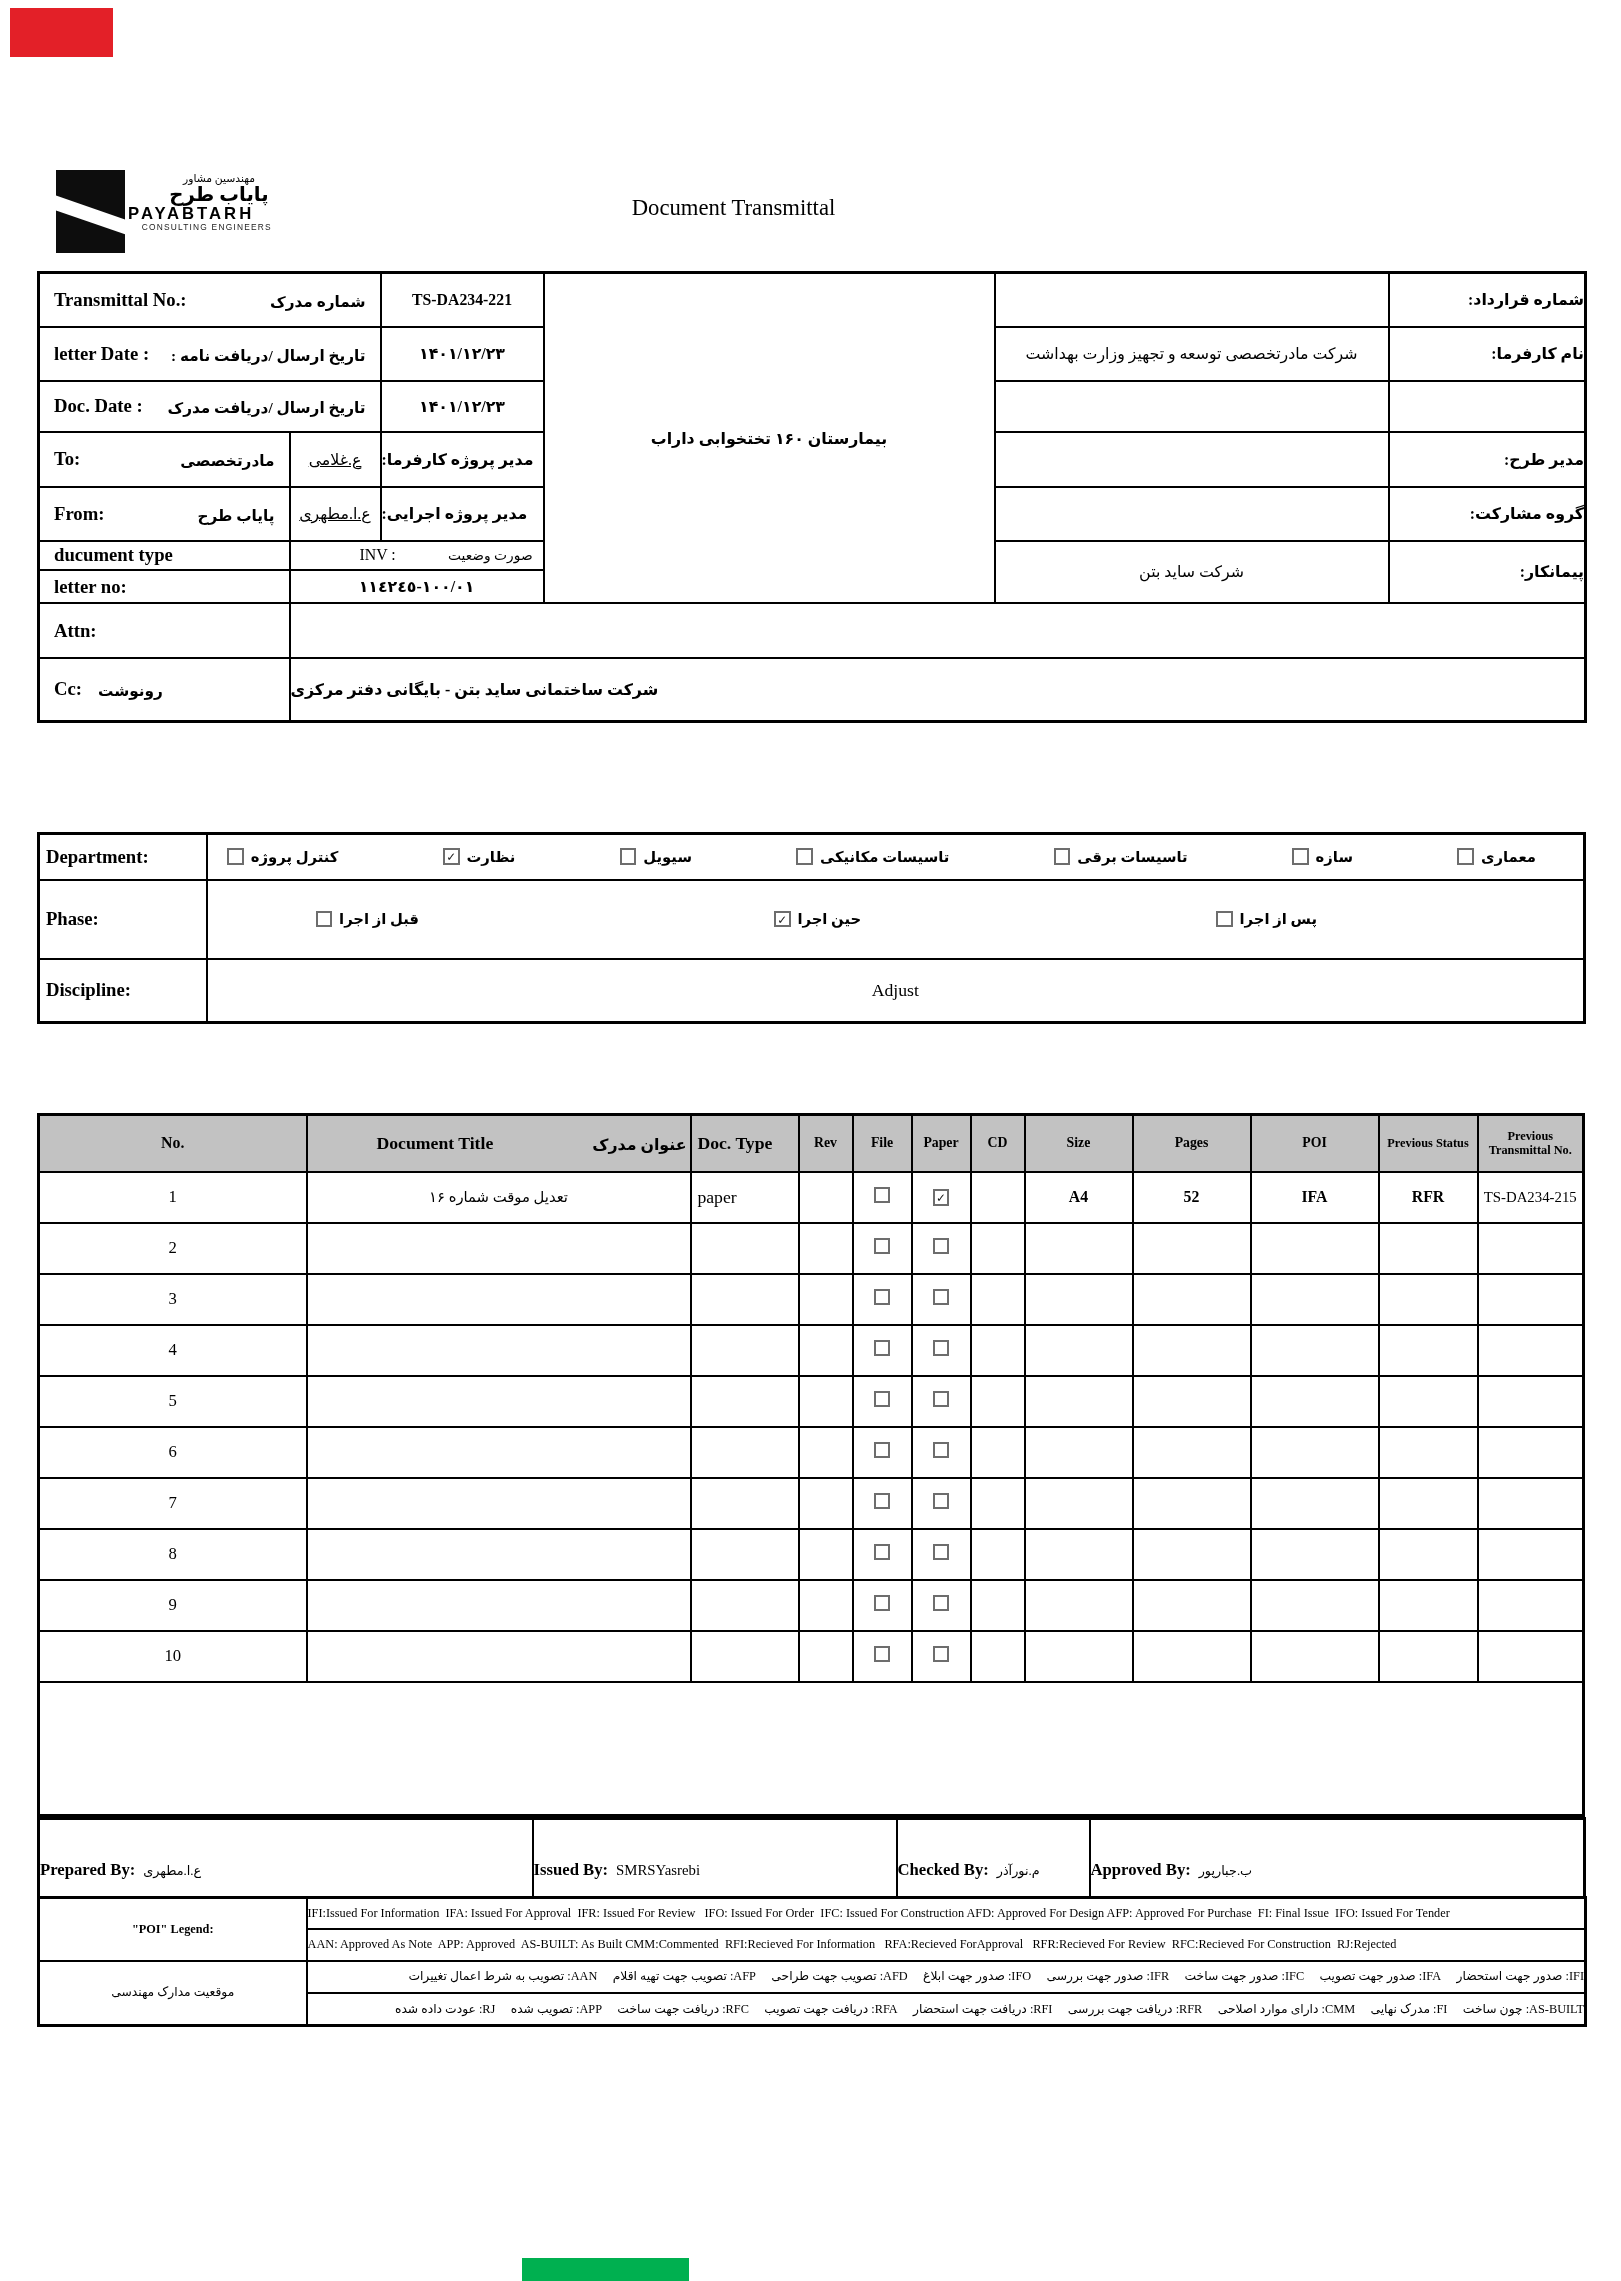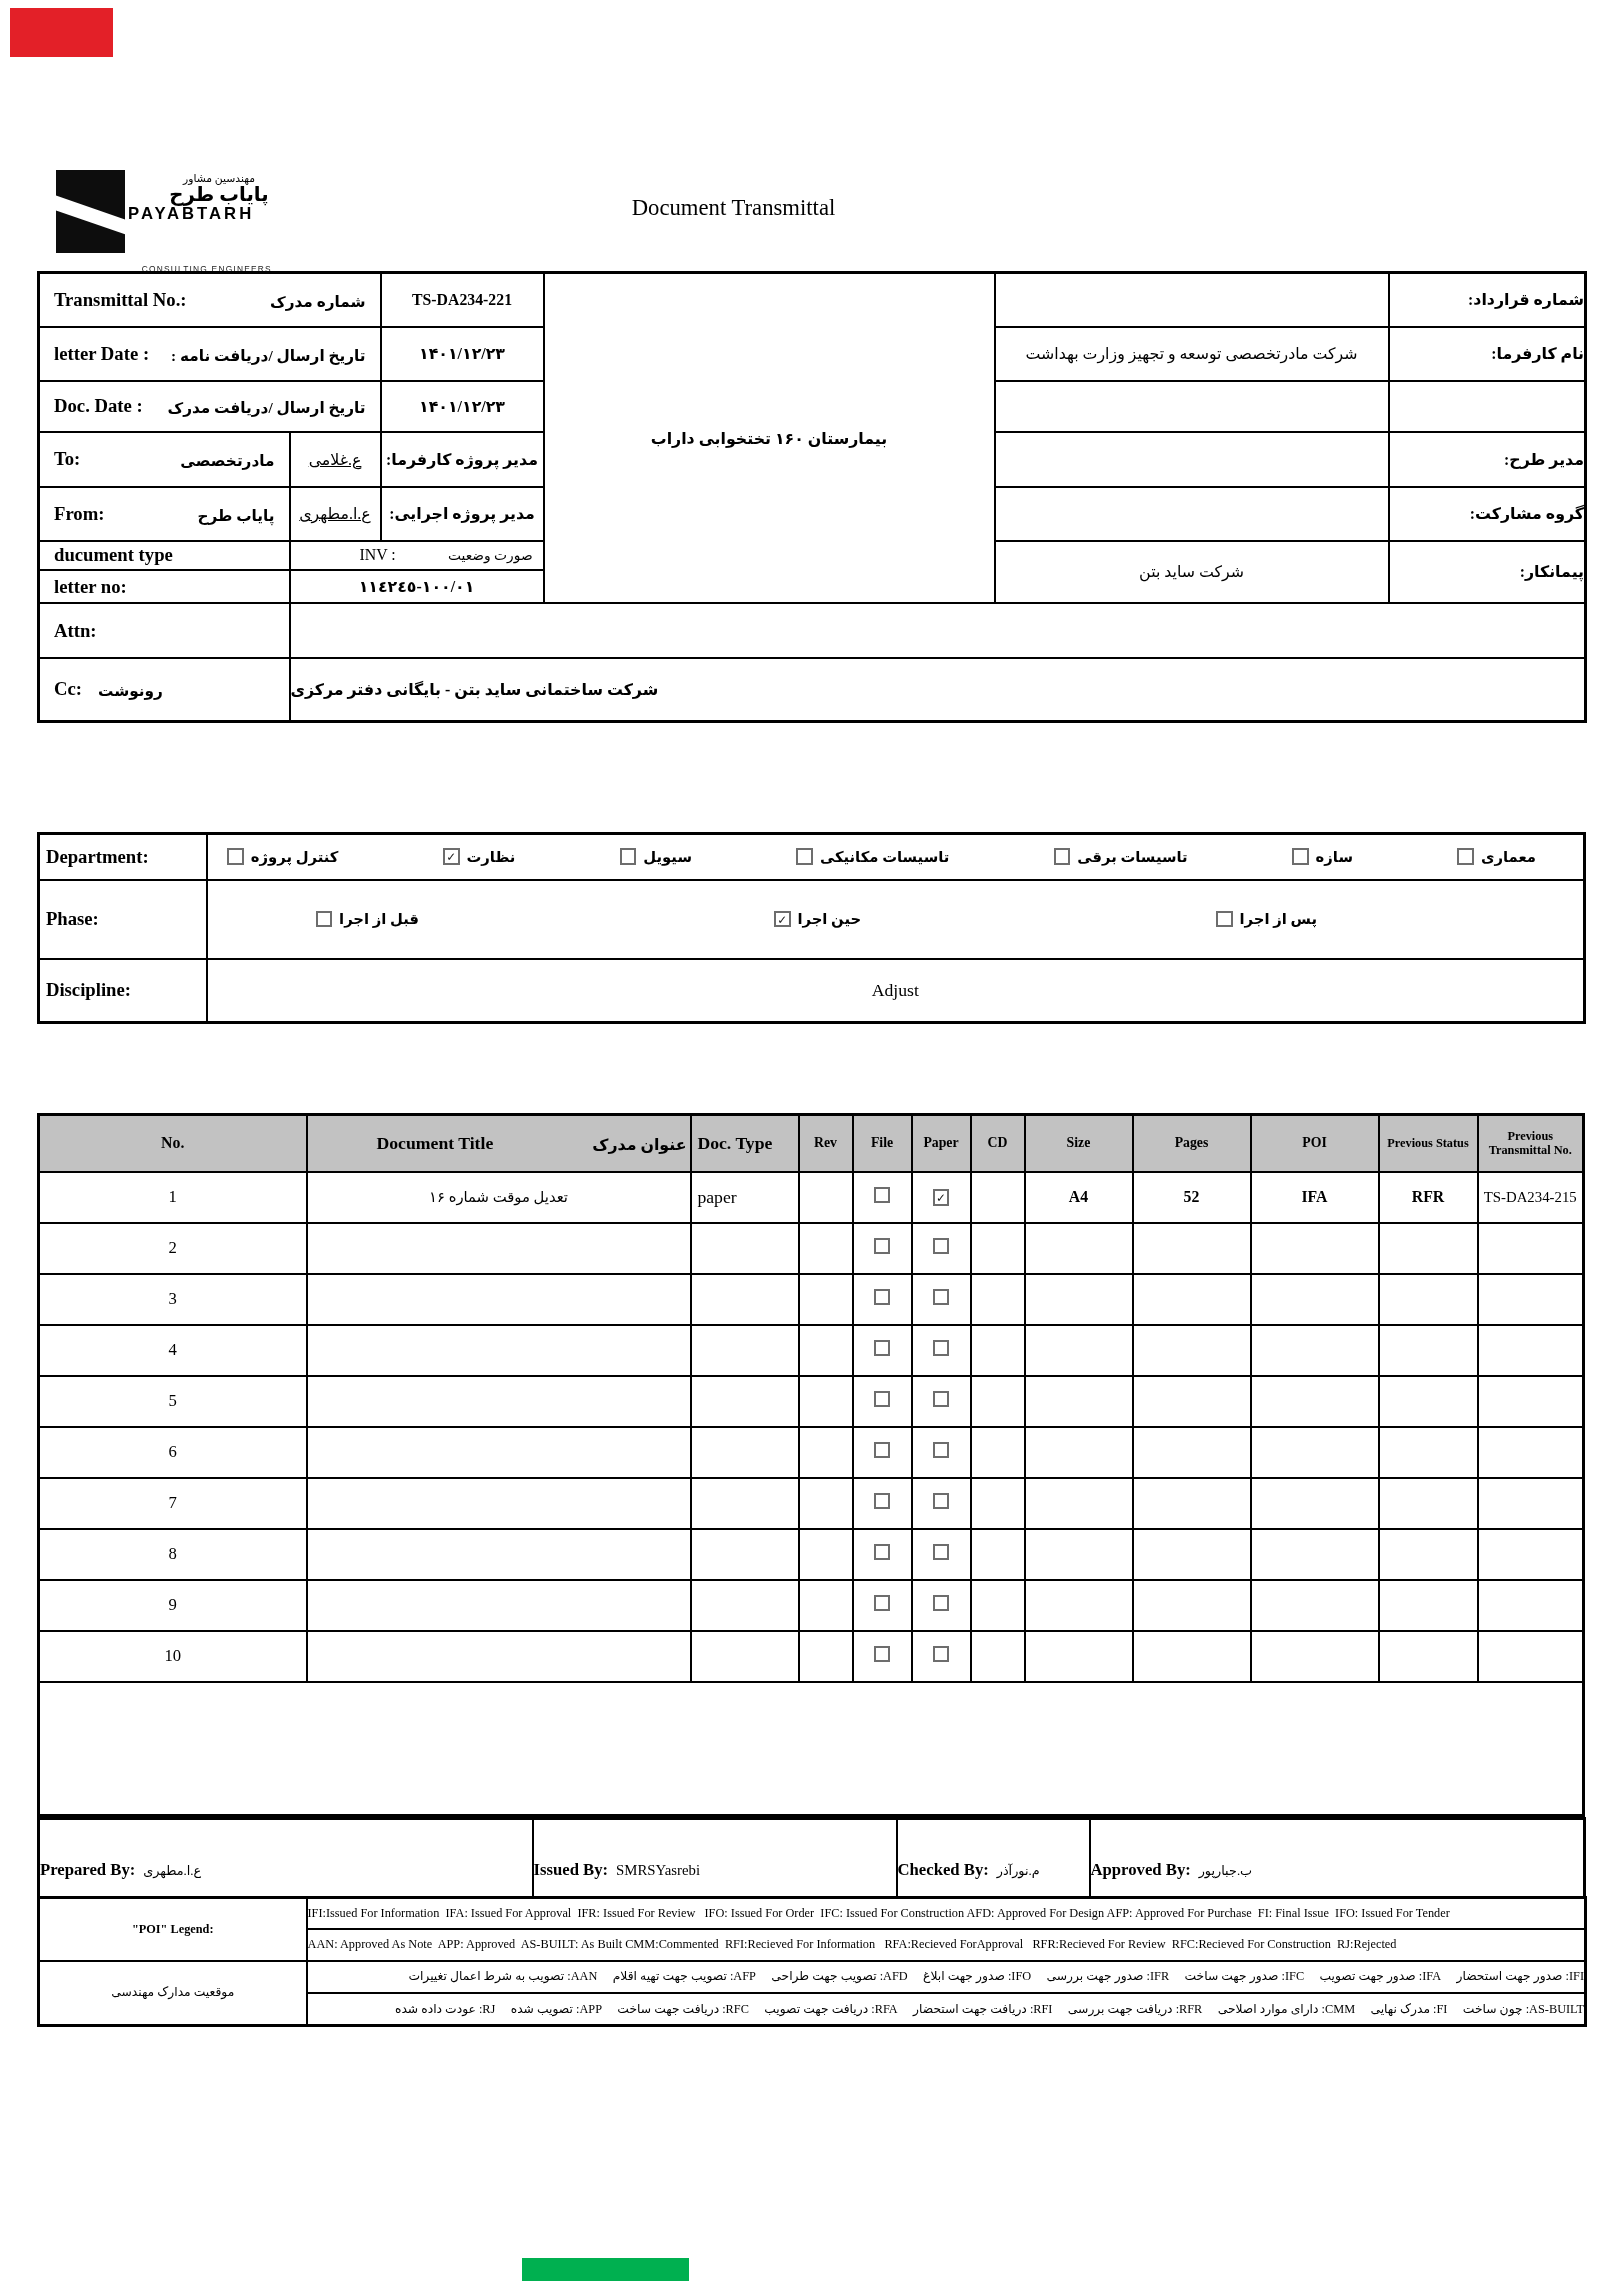--- a/index.html
+++ b/index.html
@@ -11,38 +11,38 @@
   .mark-red{left:9.9px;top:7.9px;width:103px;height:49px;background:#e32028;}
   .mark-green{left:522px;top:2258px;width:167px;height:23.6px;background:#00b050;}
 
   
   .logobox{left:56px;top:170px;width:69px;height:83px;background:#0d0d0d;overflow:hidden;}
   .logobox .slash{position:absolute;left:-17.7px;top:41px;width:123px;height:13.8px;background:#fff;transform:rotate(19deg);}
   .logotxt{left:128px;top:173px;width:182px;line-height:1.05;}
   .fa-small{font-size:10.8px;text-align:center;direction:rtl;}
   .fa-big{font-size:19.7px;font-weight:bold;text-align:center;direction:rtl;}
   .brand-en{font-size:16.7px;font-weight:bold;letter-spacing:3px;font-family:"Liberation Sans","DejaVu Sans",sans-serif;}
-  .brand-sub{font-size:8.4px;letter-spacing:1.2px;padding-left:13.8px;font-family:"Liberation Sans","DejaVu Sans",sans-serif;color:#222;margin-top:42px;}
+  .brand-sub{font-size:8.4px;letter-spacing:1.2px;padding-left:13.8px;font-family:"Liberation Sans","DejaVu Sans",sans-serif;color:#222;}
 
   .doc-title{left:438px;top:195px;width:591px;text-align:center;font-size:22.7px;font-weight:normal;}
 
   
   table.t{border-collapse:collapse;table-layout:fixed;position:absolute;background:#fff;}
   table.t td{border:2px solid #000;padding:0;overflow:hidden;vertical-align:middle;}
   table.t{border:3px solid #000;}
 
   
   .ht{left:37px;top:271px;width:1547px;}
   .ht td{font-size:15.8px;}
   .lblflex{display:flex;justify-content:space-between;align-items:flex-end;padding:0 14px;}
   .en-lbl{font-weight:bold;font-size:18.7px;white-space:nowrap;}
   .fa-lbl{font-weight:bold;font-size:15.3px;direction:rtl;white-space:nowrap;}
   .val{text-align:center;font-weight:600;font-size:15.8px;}
   .pers{text-align:center;font-size:13.3px;direction:rtl;text-decoration:underline;}
-  .role{font-weight:bold;font-size:14.3px;direction:rtl;text-align:center;padding:0 5.9px;}
+  .role{font-weight:bold;font-size:14.3px;direction:rtl;text-align:left;padding:0 5.9px;}
   .proj{text-align:center;font-size:14.8px;font-weight:bold;direction:rtl;}
   .rval{text-align:center;font-size:13.3px;direction:rtl;}
   .rlbl{font-weight:bold;font-size:15.3px;direction:rtl;text-align:right;padding:0 7.9px;}
   .invcell{display:flex;justify-content:space-between;align-items:center;padding:0 9.9px 0 69px;}
   .inv-en{font-size:15.8px;}
   .lno{text-align:center;font-weight:bold;font-size:18.7px;letter-spacing:2px;direction:rtl;}
   .ccval{direction:rtl;text-align:left;padding-left:89px;font-weight:bold;font-size:14.8px;}
 
   
   .dt{left:37px;top:832px;width:1547px;}

